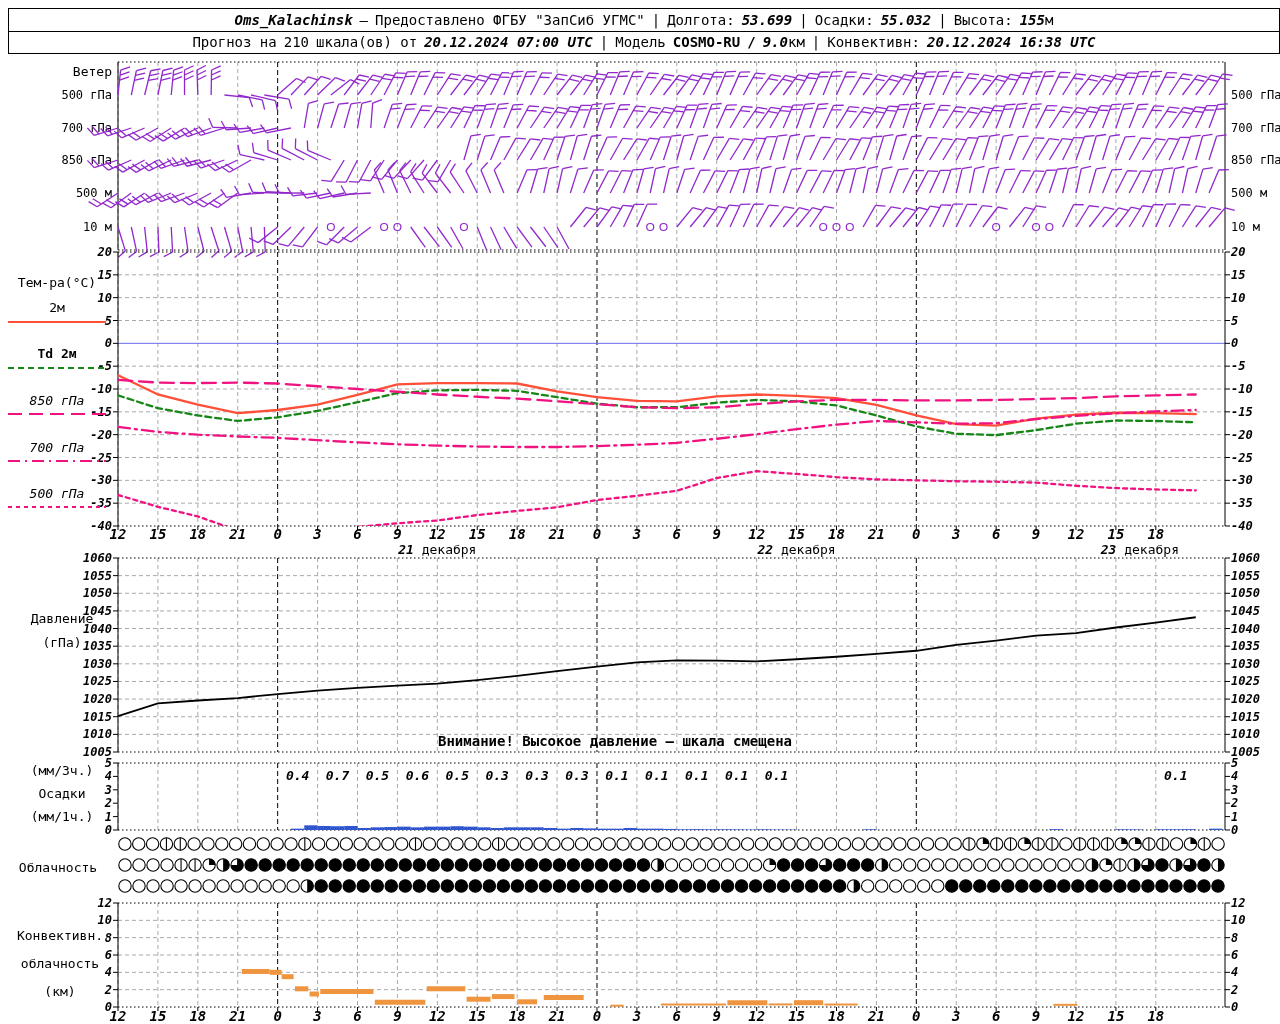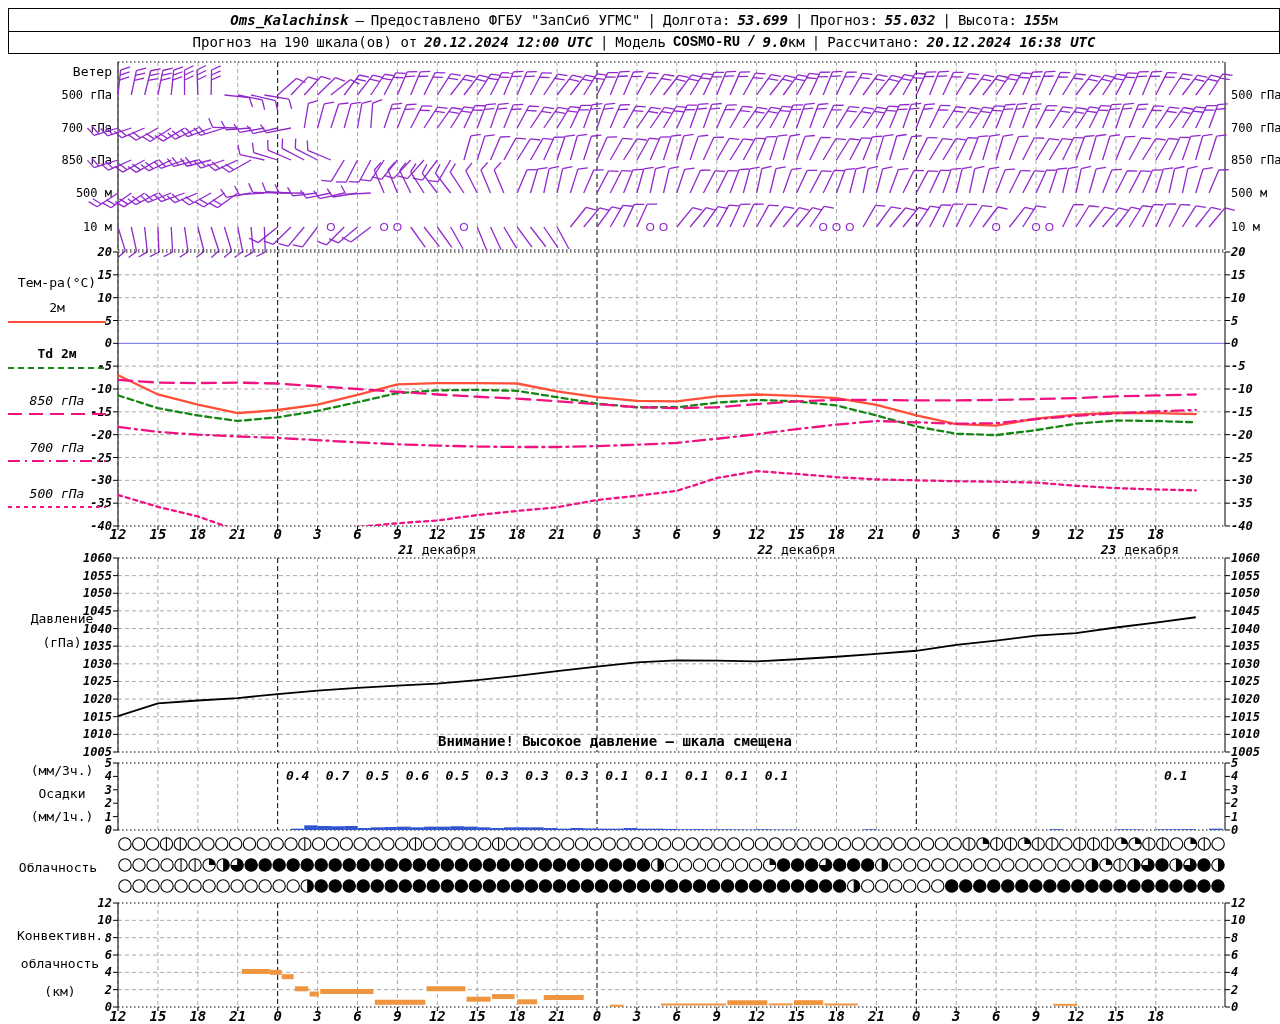--- a/index.html
+++ b/index.html
@@ -4,62 +4,62 @@
 <style>
   html,body{margin:0;padding:0;background:#ffffff;}
   .page{position:relative;width:1280px;height:1024px;background:#fff;
         font-family:"DejaVu Sans Mono",monospace;color:#000;overflow:hidden;}
   .hdr{position:absolute;left:8px;right:0;border:1px solid #000;
        height:22px;display:flex;align-items:center;justify-content:center;
        gap:7px;font-size:14px;white-space:nowrap;}
   .hdr-1{top:8px;}
   .hdr-2{top:31px;border-top:none;}
   .bi{font-weight:bold;font-style:italic;}
-  .b{font-weight:bold;font-family:Liberation Mono, monospace;}
+  .b{font-weight:bold;}
   svg text{font-family:"DejaVu Sans Mono",monospace;}
   .num{font-style:italic;font-weight:bold;}
 </style>
 </head>
 <body>
 
 <div class="page">
 
   <div class="hdr hdr-1">
     <span class="bi">Oms_Kalachinsk</span>
     <span>—</span>
     <span>Предоставлено ФГБУ "ЗапСиб УГМС"</span>
     <span>|</span>
     <span>Долгота:</span>
     <span class="bi">53.699</span>
     <span>|</span>
-    <span>Прогноз:</span>
+    <span>Осадки:</span>
     <span class="bi">55.032</span>
     <span>|</span>
     <span>Высота:</span>
     <span style="display:inline-flex">
         <span class="bi">155</span>
         <span>м</span>
       </span>
   </div>
 
   <div class="hdr hdr-2">
     <span>Прогноз на</span>
-    <span>190</span>
+    <span>210</span>
     <span>шкала(ов) от</span>
-    <span class="bi">20.12.2024 12:00 UTC</span>
+    <span class="bi">20.12.2024 07:00 UTC</span>
     <span>|</span>
     <span>Модель</span>
     <span class="b">COSMO-RU</span>
     <span class="b">/</span>
     <span style="display:inline-flex">
         <span class="bi">9.0</span>
         <span>км</span>
       </span>
     <span>|</span>
-    <span>Рассчитано:</span>
+    <span>Конвективн:</span>
     <span class="bi">20.12.2024 16:38 UTC</span>
   </div>
 
   <svg id="chart-svg" width="1280" height="1024" viewBox="0 0 1280 1024" style="position:absolute;left:0;top:0;">
       <g>
         <line x1="118" y1="62" x2="118" y2="250" stroke="#a9a9a9" stroke-dasharray="4 3" stroke-width="1"></line>
         <line x1="157.9158653846154" y1="62" x2="157.9158653846154" y2="250" stroke="#a9a9a9" stroke-dasharray="4 3" stroke-width="1"></line>
         <line x1="197.83173076923077" y1="62" x2="197.83173076923077" y2="250" stroke="#a9a9a9" stroke-dasharray="4 3" stroke-width="1"></line>
         <line x1="237.74759615384613" y1="62" x2="237.74759615384613" y2="250" stroke="#a9a9a9" stroke-dasharray="4 3" stroke-width="1"></line>
         <line x1="277.66346153846155" y1="62" x2="277.66346153846155" y2="250" stroke="#000000" stroke-dasharray="5 3" stroke-width="1"></line>

